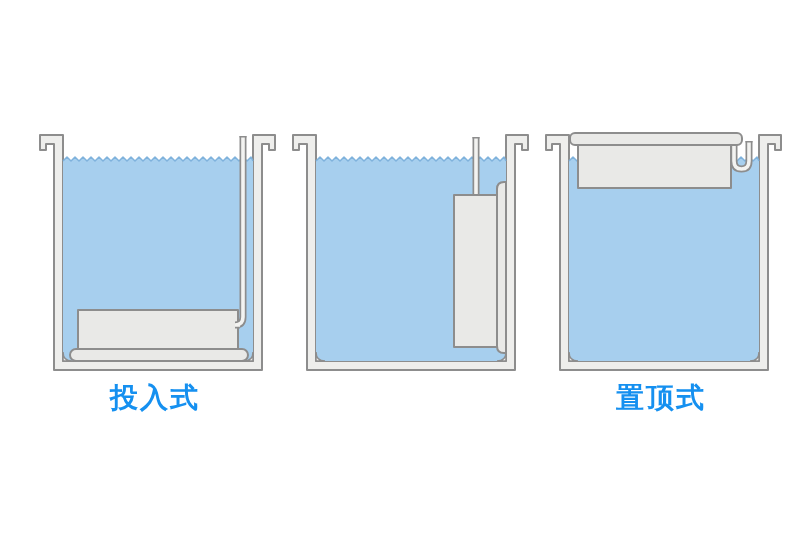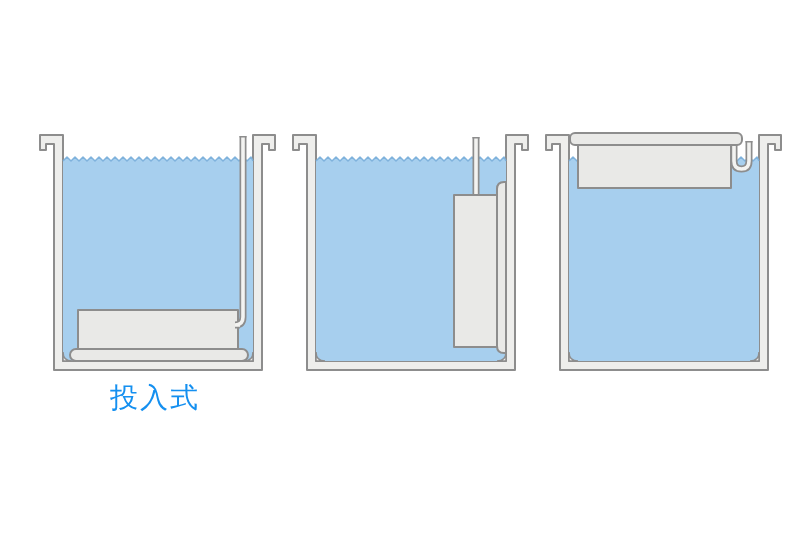--- a/index.html
+++ b/index.html
@@ -11,21 +11,21 @@
   .diagram-row{
     position:absolute;left:30px;top:128px;width:740px;
     display:flex;gap:3px;
   }
   figure.tank-figure{margin:0;width:250px;}
   figure.tank-figure svg{display:block;}
   figcaption.tank-caption{
     text-align:center;
     margin-top:5px;
     font-size:28px;
-    font-weight:normal;
+    font-weight:bold;
     letter-spacing:2px;
     color:var(--c-label_blue,#1590f0);
   }
   
   .shell{fill:var(--c-wall_fill);stroke:var(--c-outline);stroke-width:2;stroke-linejoin:round;}
   .water{fill:var(--c-water);}
   .waterline{fill:none;stroke:var(--c-water_edge);stroke-width:1.5;stroke-linejoin:round;}
   .fillet{fill:var(--c-wall_fill);stroke:var(--c-outline);stroke-width:1.5;}
   .device{fill:var(--c-device_fill);stroke:var(--c-outline);stroke-width:2;stroke-linejoin:round;}
   .tube-outer{fill:none;stroke:var(--c-outline);stroke-width:7;}
@@ -74,15 +74,16 @@
       <path class="water" d="M33,33 L37,29 L41,33 L45,29 L49,33 L53,29 L57,33 L61,29 L65,33 L69,29 L73,33 L77,29 L81,33 L85,29 L89,33 L93,29 L97,33 L101,29 L105,33 L109,29 L113,33 L117,29 L121,33 L125,29 L129,33 L133,29 L137,33 L141,29 L145,33 L149,29 L153,33 L157,29 L161,33 L165,29 L169,33 L173,29 L177,33 L181,29 L185,33 L189,29 L193,33 L197,29 L201,33 L205,29 L209,33 L213,29 L217,33 L221,29 L223,33 L223,233 L33,233 Z"></path>
       <polyline class="waterline" points="33,33 37,29 41,33 45,29 49,33 53,29 57,33 61,29 65,33 69,29 73,33 77,29 81,33 85,29 89,33 93,29 97,33 101,29 105,33 109,29 113,33 117,29 121,33 125,29 129,33 133,29 137,33 141,29 145,33 149,29 153,33 157,29 161,33 165,29 169,33 173,29 177,33 181,29 185,33 189,29 193,33 197,29 201,33 205,29 209,33 213,29 217,33 221,29 223,33"></polyline>
       <path class="fillet" d="M33,224 Q33,233 42,233 L33,233 Z"></path>
       <path class="fillet" d="M223,224 Q223,233 214,233 L223,233 Z"></path>
       <rect class="device" x="42" y="15" width="153" height="45"></rect>
       <path class="tube-outer" d="M198,16 V33 Q198,41 205.5,41 Q213,41 213,33 V13"></path>
       <path class="tube-inner" d="M198,16 V33 Q198,41 205.5,41 Q213,41 213,33 V13"></path>
       <line class="tube-cap" x1="209.5" y1="13.75" x2="216.5" y2="13.75"></line>
       <rect class="device" x="34" y="5" width="172" height="12" rx="5"></rect>
     </svg>
+    <figcaption class="tank-caption">置顶式</figcaption>
   </figure>
 
 </div>
 
 </body></html>

